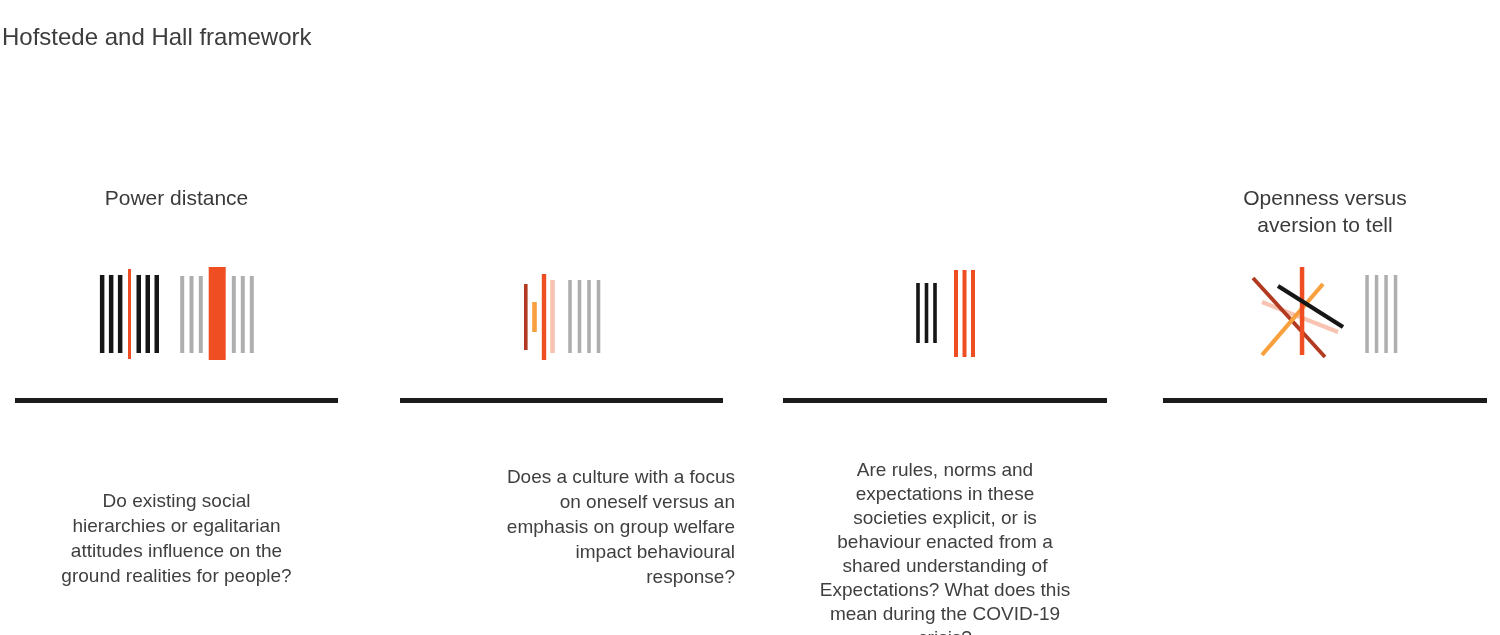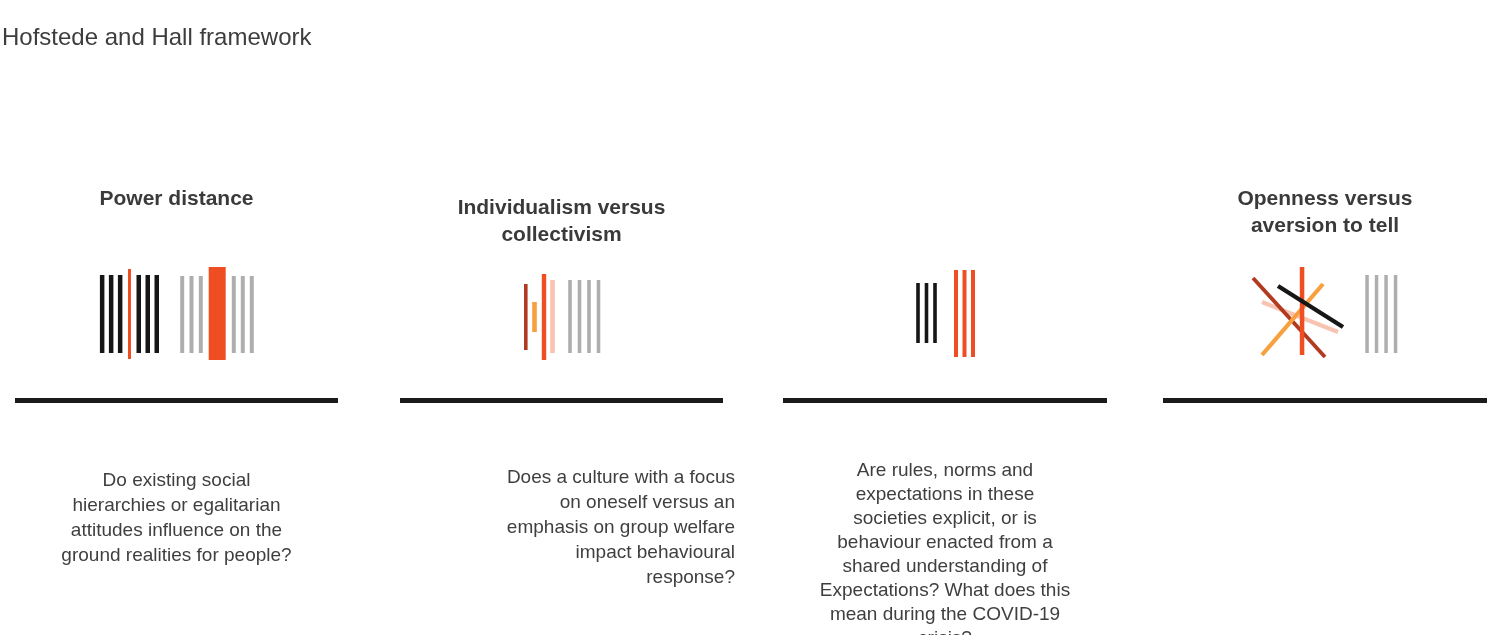--- a/index.html
+++ b/index.html
@@ -21,21 +21,21 @@
   }
   .col{position:absolute;top:0;height:635px;}
   .col.c1{left:15px;width:323px;}
   .col.c2{left:400px;width:323px;}
   .col.c3{left:783px;width:324px;}
   .col.c4{left:1163px;width:324px;}
 
   .heading{
     position:absolute;top:167px;left:-6px;right:-6px;
     text-align:center;
-    font-size:21px;line-height:27px;font-weight:700;
+    font-size:21px;line-height:27px;font-weight:400;
     color:#3a3a3a;
     white-space:pre-line;
   }
   .c2 .heading{top:176px;}
 
   .iconwrap{
     position:absolute;top:263px;left:0;right:0;height:100px;
     display:flex;justify-content:center;align-items:flex-start;
   }
 
@@ -43,21 +43,21 @@
     position:absolute;top:398px;left:0;right:0;height:5px;
   }
 
   .desc{
     position:absolute;left:-12px;right:-12px;
     text-align:center;
     font-size:19px;line-height:25px;font-weight:400;
     color:#3f3f3f;
     white-space:pre-line;
   }
-  .c1 .desc{top:435px;margin-top:32px;}
+  .c1 .desc{top:456px;margin-top:32px;}
   .c2 .desc{top:445px;text-align:right;}
   .c3 .desc{top:439px;line-height:24px;}
   .c4 .desc{top:438px;}
 </style>
 </head>
 <body>
 
 <h1 class="page-title">Hofstede and Hall framework</h1>
 
 <section class="col c1">
@@ -81,22 +81,20 @@
     </svg>
   </div>
   <div class="divider" style="background: rgb(27, 27, 27);"></div>
   <p class="desc">Do existing social
 hierarchies or egalitarian
 attitudes influence on the
 ground realities for people?</p>
 </section>
 
 <section class="col c2">
-  <h2 class="heading">Individualism versus
-collectivism</h2>
   <div class="iconwrap">
     <svg width="90" height="100" viewBox="0 0 90 100" aria-hidden="true">
       <rect x="7" y="21" width="3.6" height="66" fill="#b23a21"></rect>
       <rect x="15.2" y="39" width="4.6" height="30" fill="#f7a03d"></rect>
       <rect x="24.8" y="11" width="4.4" height="86" fill="#ef4e23"></rect>
       <rect x="33.2" y="17" width="4.6" height="73" fill="#f8c3b1"></rect>
       <rect x="51.2" y="17" width="3.6" height="73" fill="#aeaeae"></rect>
       <rect x="60.7" y="17" width="3.6" height="73" fill="#aeaeae"></rect>
       <rect x="70.2" y="17" width="3.6" height="73" fill="#aeaeae"></rect>
       <rect x="79.7" y="17" width="3.6" height="73" fill="#aeaeae"></rect>

